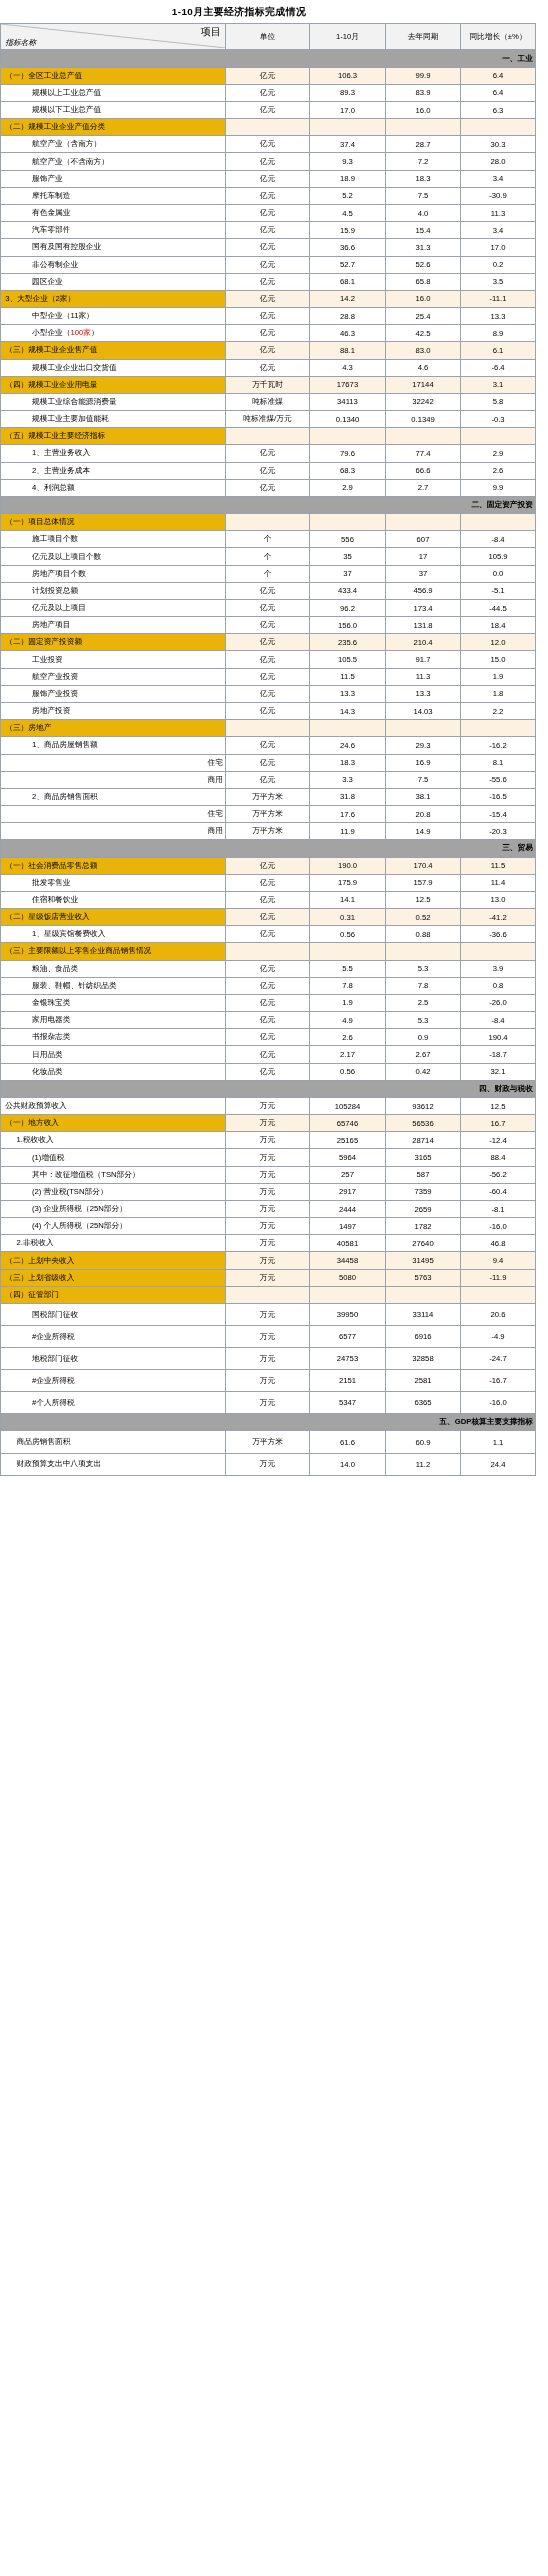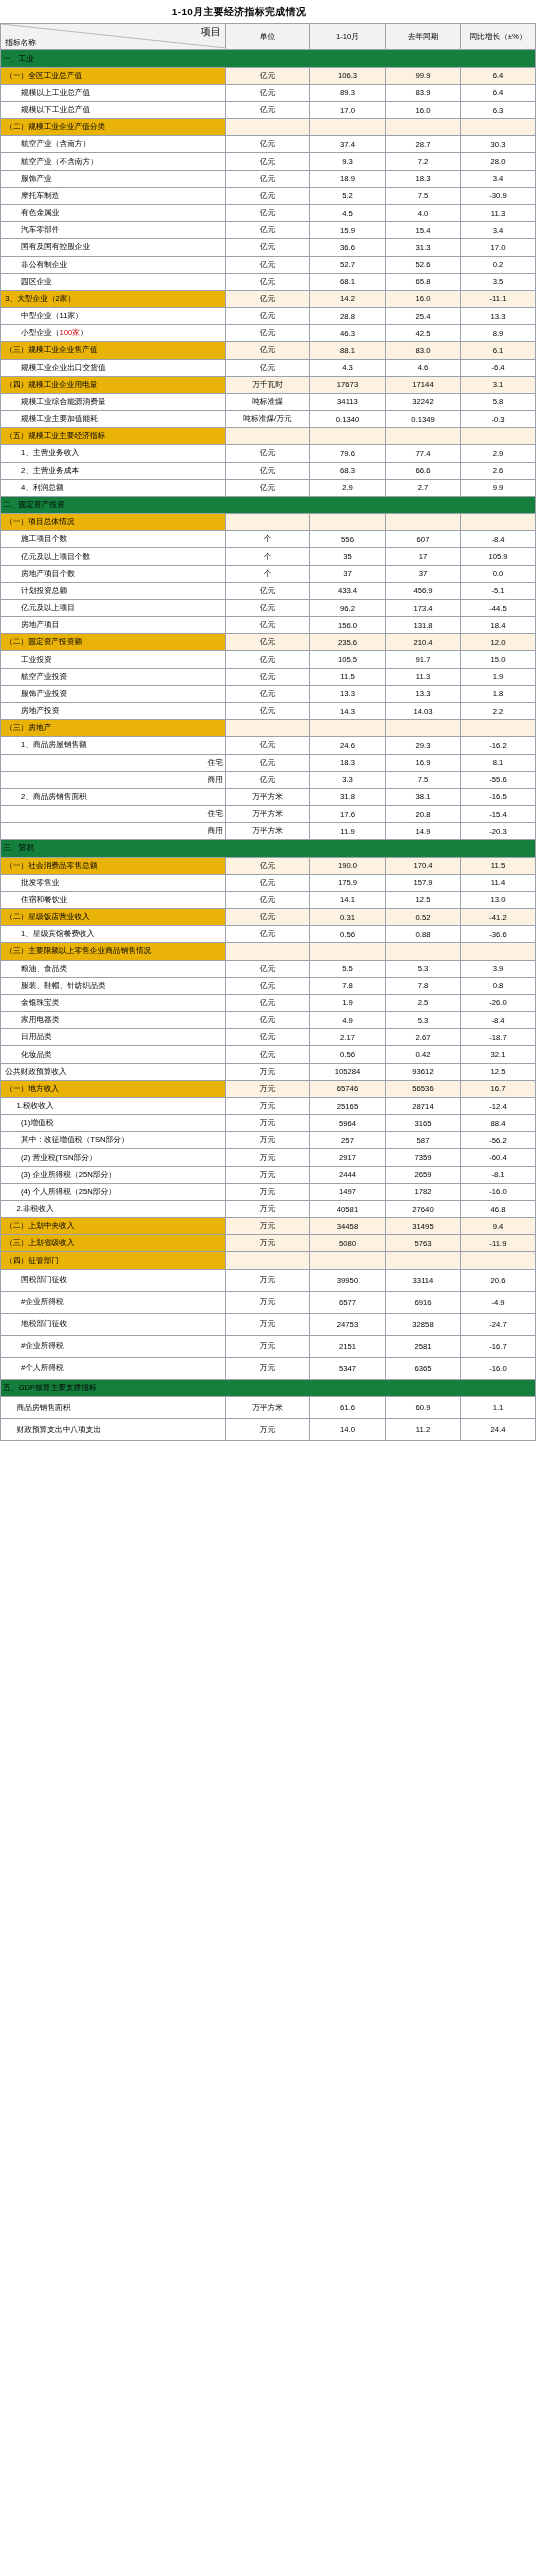--- a/index.html
+++ b/index.html
@@ -66,37 +66,38 @@
     position: absolute;
     right: 4.2px;
     top: 1.4px;
     font-size: 10px;
   }
   .hdr .corner .bl {
     position: absolute;
     left: 4.2px;
     bottom: 1.4px;
     font-size: 7.7px;
+    font-style: italic;
   }
   .section td {
-    background: #15803d;
-    font-weight: normal;
-    text-align: left;
+    background: #a3a3a3;
+    font-weight: bold;
+    text-align: right;
   }
   .sub td.nm {
     background: #eab308;
   }
   .sub td {
     background: #fdf2e2;
   }
   .nm { text-align: left; padding-left: 4.2px; }
   .num { text-align: center; }
   .unit { text-align: center; }
   .ind1 { padding-left: 15.5px; margin-left: 36px; }
-  .ind2 { padding-left: 20px; }
+  .ind2 { padding-left: 31px; }
   .ind3 { padding-left: 45px; text-align: right; }
   .redtxt { color: #cc0000; text-align: center; }
   .tallrow td { height: 19.7px; }
 </style>
 </head>
 <body>
 
 <div id="page">
 
   <div id="title">1-10月主要经济指标完成情况</div>
@@ -508,32 +509,42 @@
           <td class="num">-26.0</td>
         </tr>
         <tr>
           <td class="nm ind2">家用电器类</td>
           <td class="unit">亿元</td>
           <td class="num">4.9</td>
           <td class="num">5.3</td>
           <td class="num">-8.4</td>
         </tr>
         <tr>
+          <td class="nm ind2">书报杂志类</td>
+          <td class="unit">亿元</td>
+          <td class="num">2.6</td>
+          <td class="num">0.9</td>
+          <td class="num">190.4</td>
+        </tr>
+        <tr>
           <td class="nm ind2">日用品类</td>
           <td class="unit">亿元</td>
           <td class="num">2.17</td>
           <td class="num">2.67</td>
           <td class="num">-18.7</td>
         </tr>
         <tr>
           <td class="nm ind2">化妆品类</td>
           <td class="unit">亿元</td>
           <td class="num">0.56</td>
           <td class="num">0.42</td>
           <td class="num">32.1</td>
+        </tr>
+        <tr class="section">
+          <td colspan="5">四、财政与税收</td>
         </tr>
         <tr>
           <td class="nm">公共财政预算收入</td>
           <td class="unit">万元</td>
           <td class="num">105284</td>
           <td class="num">93612</td>
           <td class="num">12.5</td>
         </tr>
         <tr class="sub">
           <td class="nm">（一）地方收入</td>

